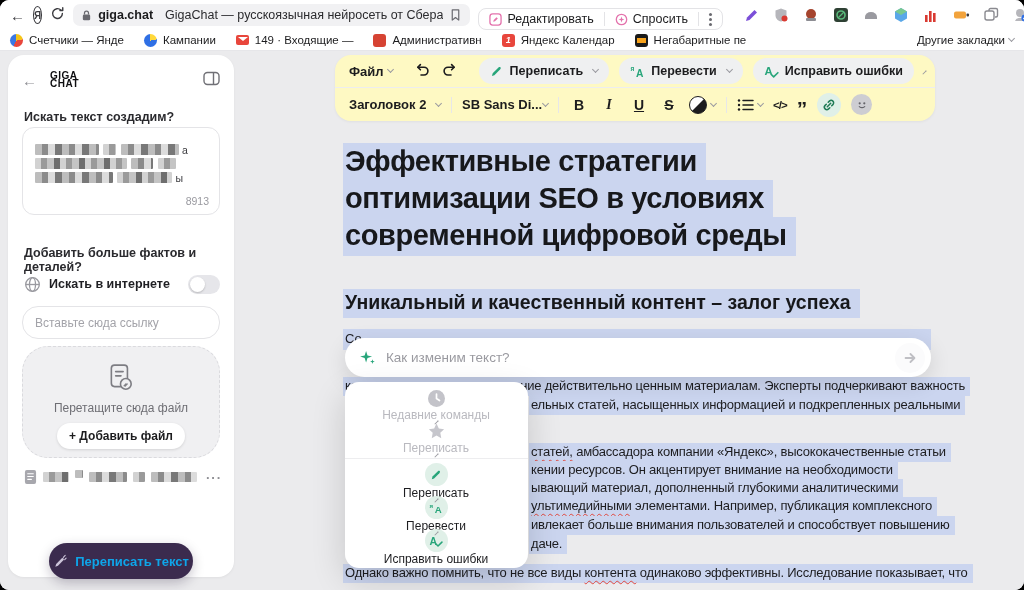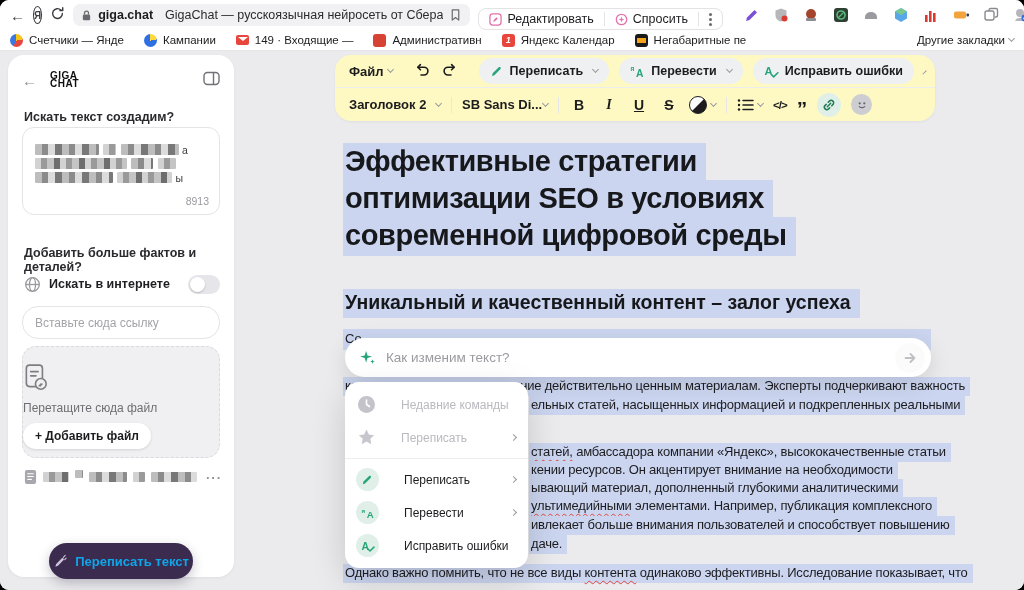--- a/index.html
+++ b/index.html
@@ -53,21 +53,21 @@
   .rdx.l2 { background:repeating-linear-gradient(90deg,#d2d2d2 0 6px,#9a9a9a 6px 12px,#c4c4c4 12px 19px,#6e6e6e 19px 25px); }
   .rdxrow { height:14px; white-space:nowrap; }
   .masktail { font-size:10.5px; color:#3a3a3e; margin-left:3px; }
   .counter { position:absolute; right:10px; bottom:7px; font-size:10.5px; color:#9a9aa0; }
   .searchrow { position:absolute; left:16px; top:218px; right:14px; height:22px; display:flex; align-items:center; gap:8px; }
   .searchrow .lbl { font-size:12.5px; font-weight:bold; color:#1f1f23; }
   .toggle { margin-left:auto; width:32px; height:19px; border-radius:10px; background:#e6e6ea; position:relative; }
   .toggle .knob { position:absolute; left:2px; top:2px; width:15px; height:15px; border-radius:50%; background:#fff; box-shadow:0 1px 2px rgba(0,0,0,.2); }
   .linkinput { position:absolute; left:14px; top:251px; width:198px; height:33px; border:1px solid #e4e4e7; border-radius:16px; padding:0 12px; font-size:12px; color:#1c1c1e; background:#fff; font-family:inherit; }
   .linkinput::placeholder { color:#a3a3a9; }
-  .dropzone { position:absolute; left:14px; top:291px; width:198px; height:112px; background:#f0f0f2; border:1px dashed #dadade; border-radius:14px; }
+  .dropzone { position:absolute; left:14px; top:291px; width:198px; height:112px; background:#f0f0f2; border:1px dashed #dadade; border-radius:26px; text-align:center; }
   .dz-label { margin-top:4px; font-size:12px; color:#6e6e74; }
   .dz-btn { display:inline-flex; align-items:center; margin-top:8px; height:26px; padding:0 12px; background:#fff; border-radius:14px; box-shadow:0 1px 3px rgba(0,0,0,.12); font-size:12px; font-weight:bold; color:#1c1c1e; }
   .filerow { position:absolute; left:16px; top:412px; right:12px; height:20px; display:flex; align-items:center; gap:6px; }
   .hdots { margin-left:auto; font-size:13px; font-weight:bold; color:#8e8e93; letter-spacing:1px; }
   .rewbtn { position:absolute; left:41px; top:488px; width:144px; height:36px; background:#3b2b4e; border-radius:19px; display:flex; align-items:center; justify-content:center; gap:7px; color:#0ea5e9; font-size:13px; font-weight:bold; box-shadow:0 4px 12px rgba(30,20,50,.25); }
 
   
   .toolcard { position:absolute; left:335px; top:4px; width:600px; height:66px; background:#fef9c3; border-radius:16px; box-shadow:0 1px 3px rgba(0,0,0,.05); }
   .trow { display:flex; align-items:center; height:33px; padding:0 14px; gap:10px; }
   .trow1 { border-bottom:1px solid #ededef; }
@@ -95,21 +95,21 @@
   .wv { text-decoration:underline wavy #e0483e; text-decoration-thickness:1px; text-underline-offset:3px; }
 
   
   .cmdpill { position:absolute; left:345px; top:287px; width:586px; height:39px; background:#fff; border-radius:22px; box-shadow:0 6px 22px rgba(0,0,0,.12); display:flex; align-items:center; padding:0 6px 0 14px; gap:10px; }
   .cmdinput { flex:1; border:none; outline:none; font-size:13.5px; color:#1c1c1e; font-family:inherit; background:transparent; }
   .cmdinput::placeholder { color:#9a9aa0; }
   .sendbtn { width:30px; height:30px; border-radius:50%; background:#fbfbfc; display:flex; align-items:center; justify-content:center; }
 
   
   .ddmenu { position:absolute; left:345px; top:331px; width:183px; background:#fff; border-radius:14px; box-shadow:0 12px 34px rgba(0,0,0,.16); padding:6px 0; }
-  .dditem { display:flex; align-items:center; gap:25px; height:33px; padding:0 12px 0 11px; font-size:12px; color:#1d1d20; }
+  .dditem { display:flex; align-items:center; gap:0; height:33px; padding:0 12px 0 11px; font-size:12px; color:#1d1d20;flex-direction:column; }
   .dditem.dis { color:#b9b9bf; }
   .dditem .ddlbl { flex:1; white-space:nowrap; }
   .dddiv { height:1px; background:#ededef; margin:4px 0; }
   .ddchip { width:23px; height:23px; border-radius:50%; background:#e0f0e8; display:flex; align-items:center; justify-content:center; flex:0 0 auto; }
   .ddgray { width:20px; height:20px; display:flex; align-items:center; justify-content:center; flex:0 0 auto; }
 </style>
 </head>
 <body>
 
 <div class="screen">

